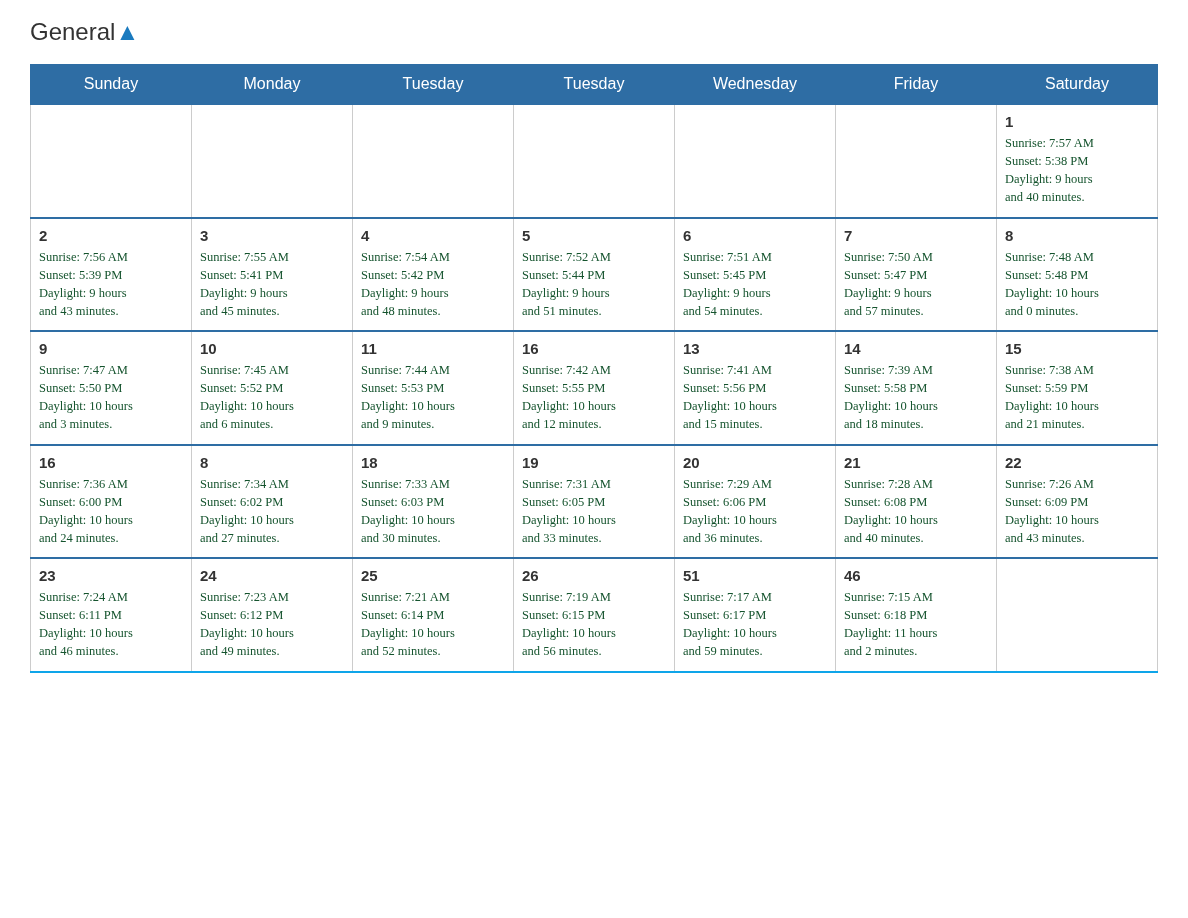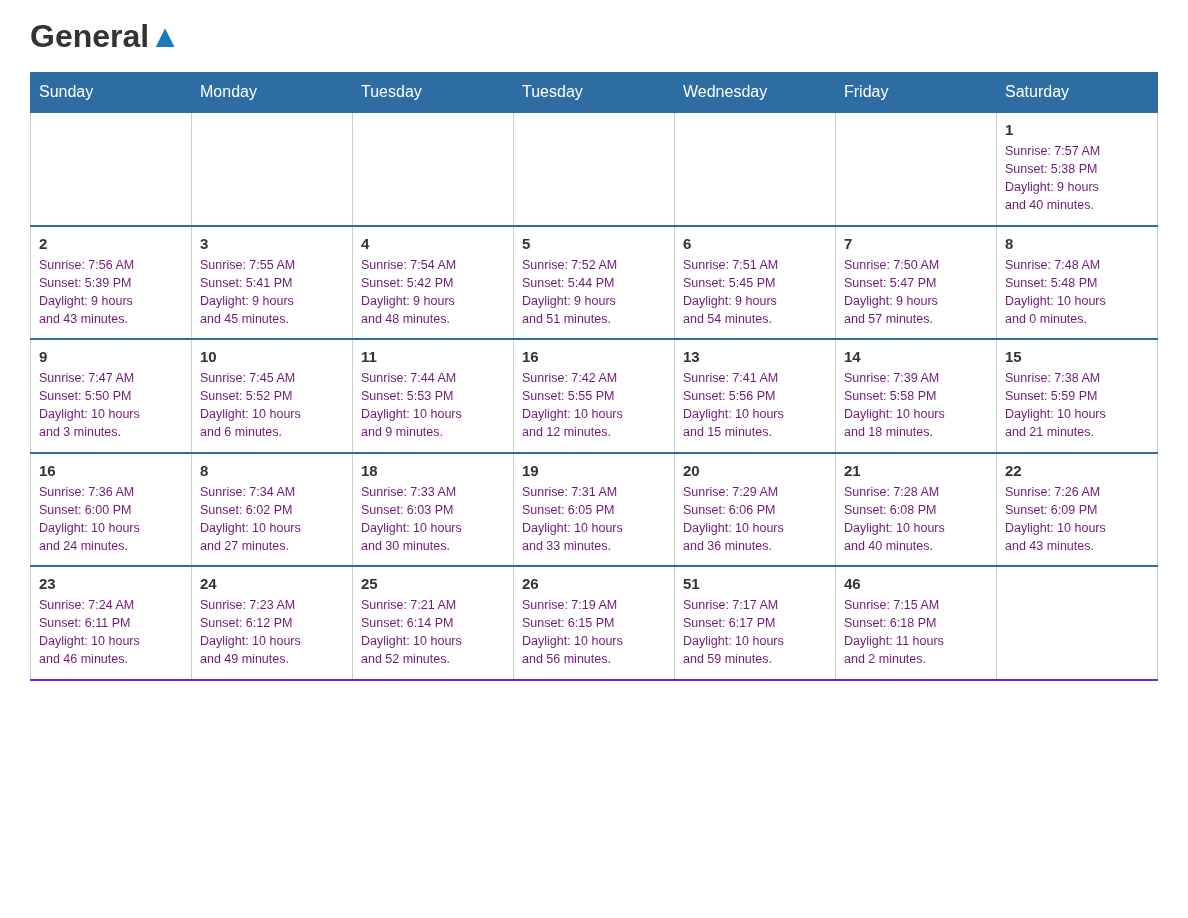--- a/index.html
+++ b/index.html
@@ -15,22 +15,22 @@
       justify-content: space-between;
       align-items: flex-start;
       margin-bottom: 20px;
     }
     .logo {
       display: flex;
       flex-direction: column;
       align-items: flex-start;
     }
     .logo-general {
-      font-size: 32px;
-      font-weight: bold;
+      font-size: 24px;
+      font-weight: normal;
       color: #333;
       line-height: 1;
     }
     .logo-general span {
       color: #1a7abf;
     }
     .logo-blue {
       font-size: 22px;
       font-weight: bold;
       color: #1a7abf;
@@ -53,21 +53,21 @@
     .calendar {
       width: 100%;
       border-collapse: collapse;
     }
     .calendar th {
       background-color: #2e6da4;
       color: #fff;
       font-size: 16px;
       font-weight: normal;
       padding: 10px 8px;
-      text-align: left;
+      text-align: center;
       border: 1px solid #2e6da4;
     }
     .calendar td {
       vertical-align: top;
       padding: 8px 8px 10px 8px;
       border: 1px solid #ccc;
       border-top: 2px solid #2e6da4;
       font-size: 13px;
       color: #333;
       width: 14.28%;
@@ -75,24 +75,25 @@
     }
     .day-number {
       font-size: 15px;
       font-weight: bold;
       display: block;
       margin-bottom: 4px;
     }
     .day-info {
       font-size: 12.5px;
       line-height: 1.45;
-      color: #701a75;
+      color: #14532d;
+      font-family: Liberation Serif, serif;
     }
     .last-row td {
-      border-bottom: 2px solid #6d28d9;
+      border-bottom: 2px solid #0ea5e9;
     }
   </style>
 </head>
 <body>
 
 <div class="header">
   <div class="logo">
     <div class="logo-general">
       General<span>▲</span>
     </div>

